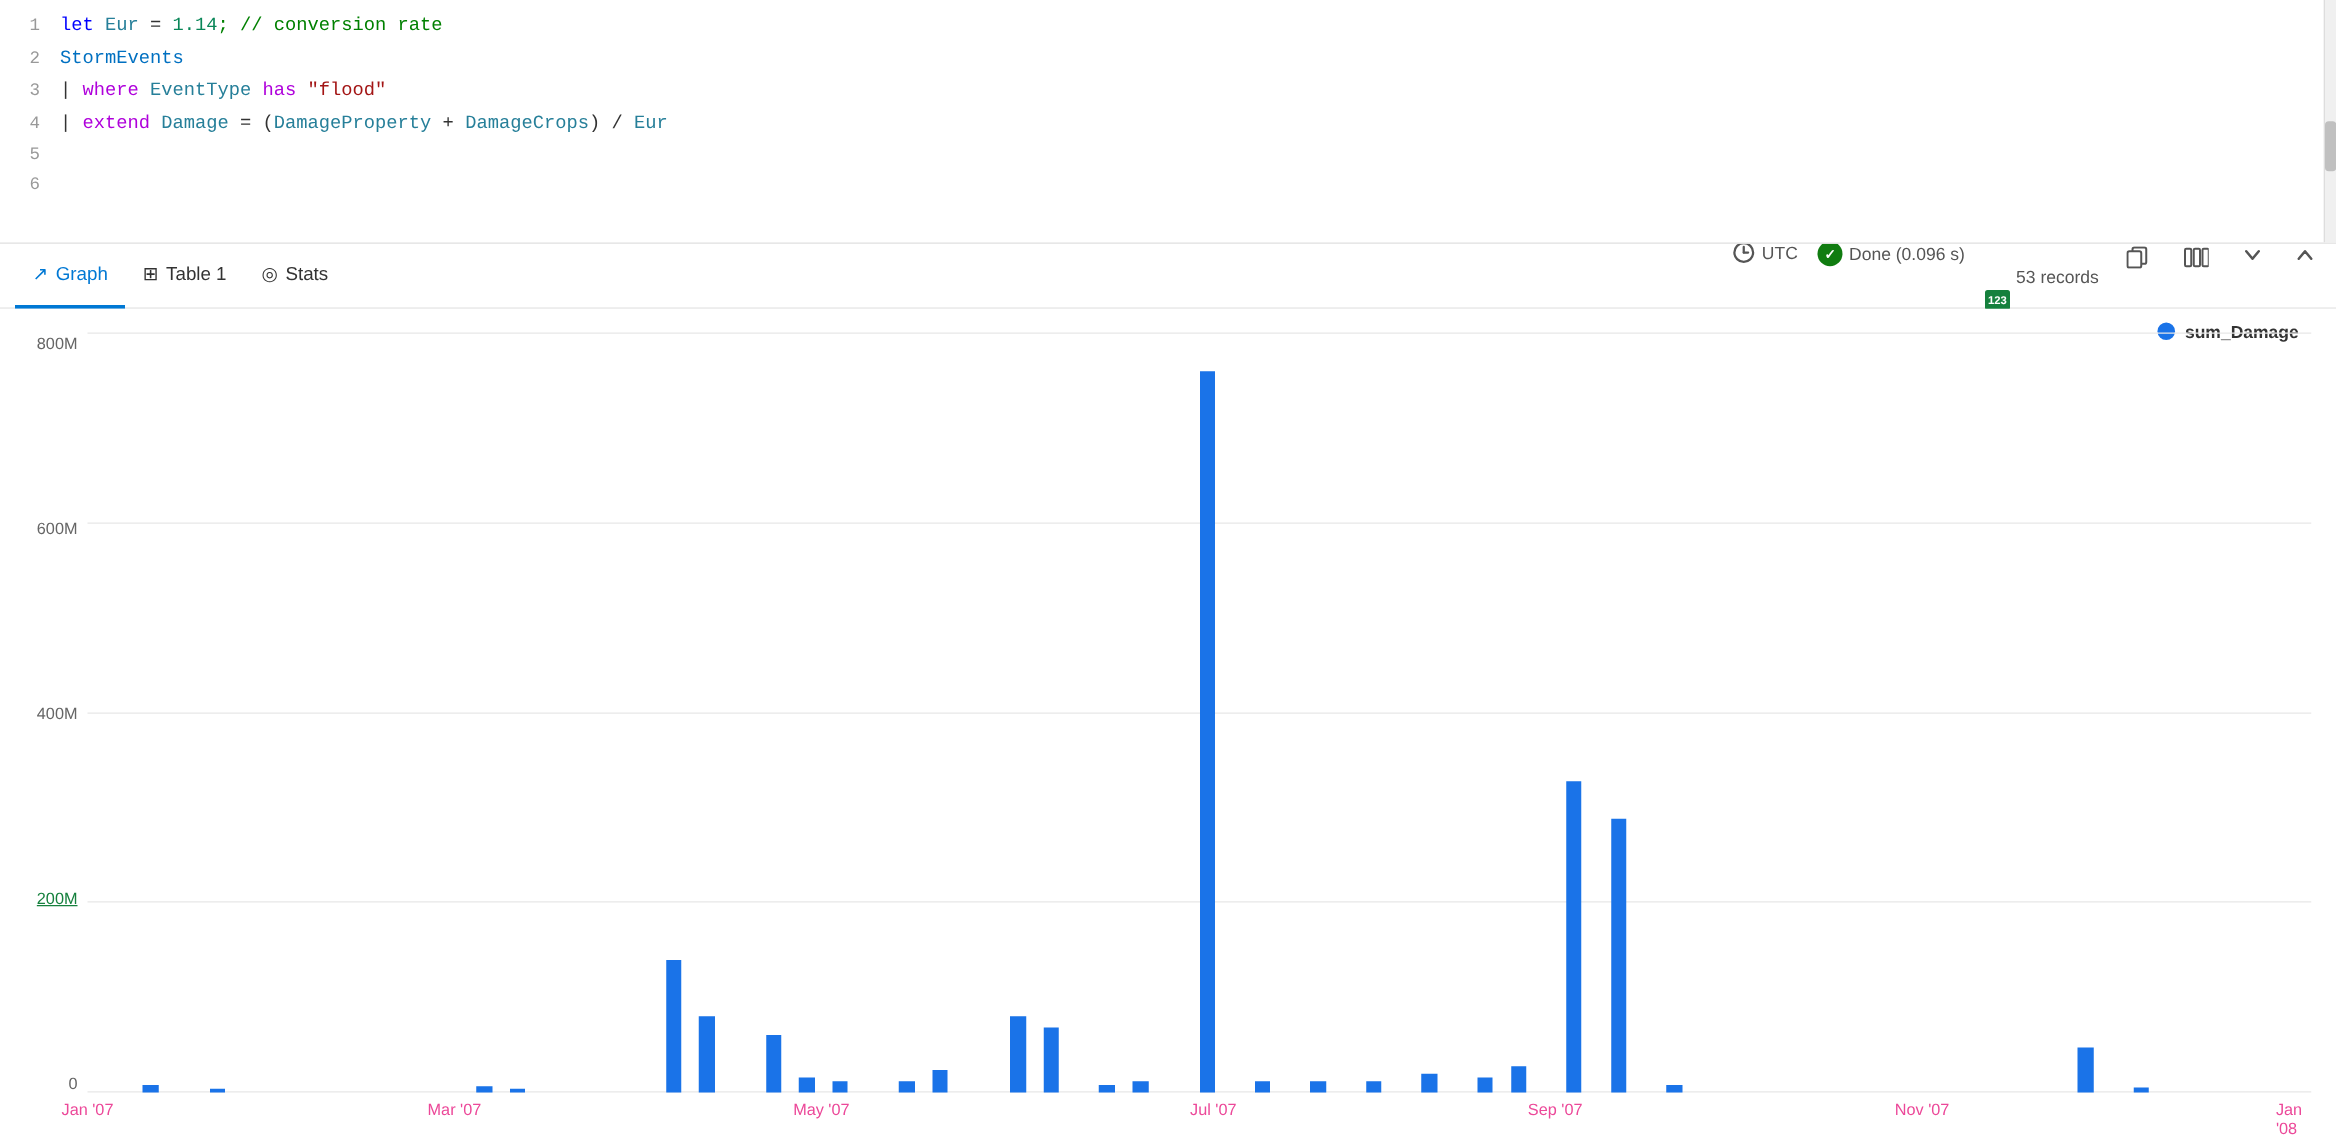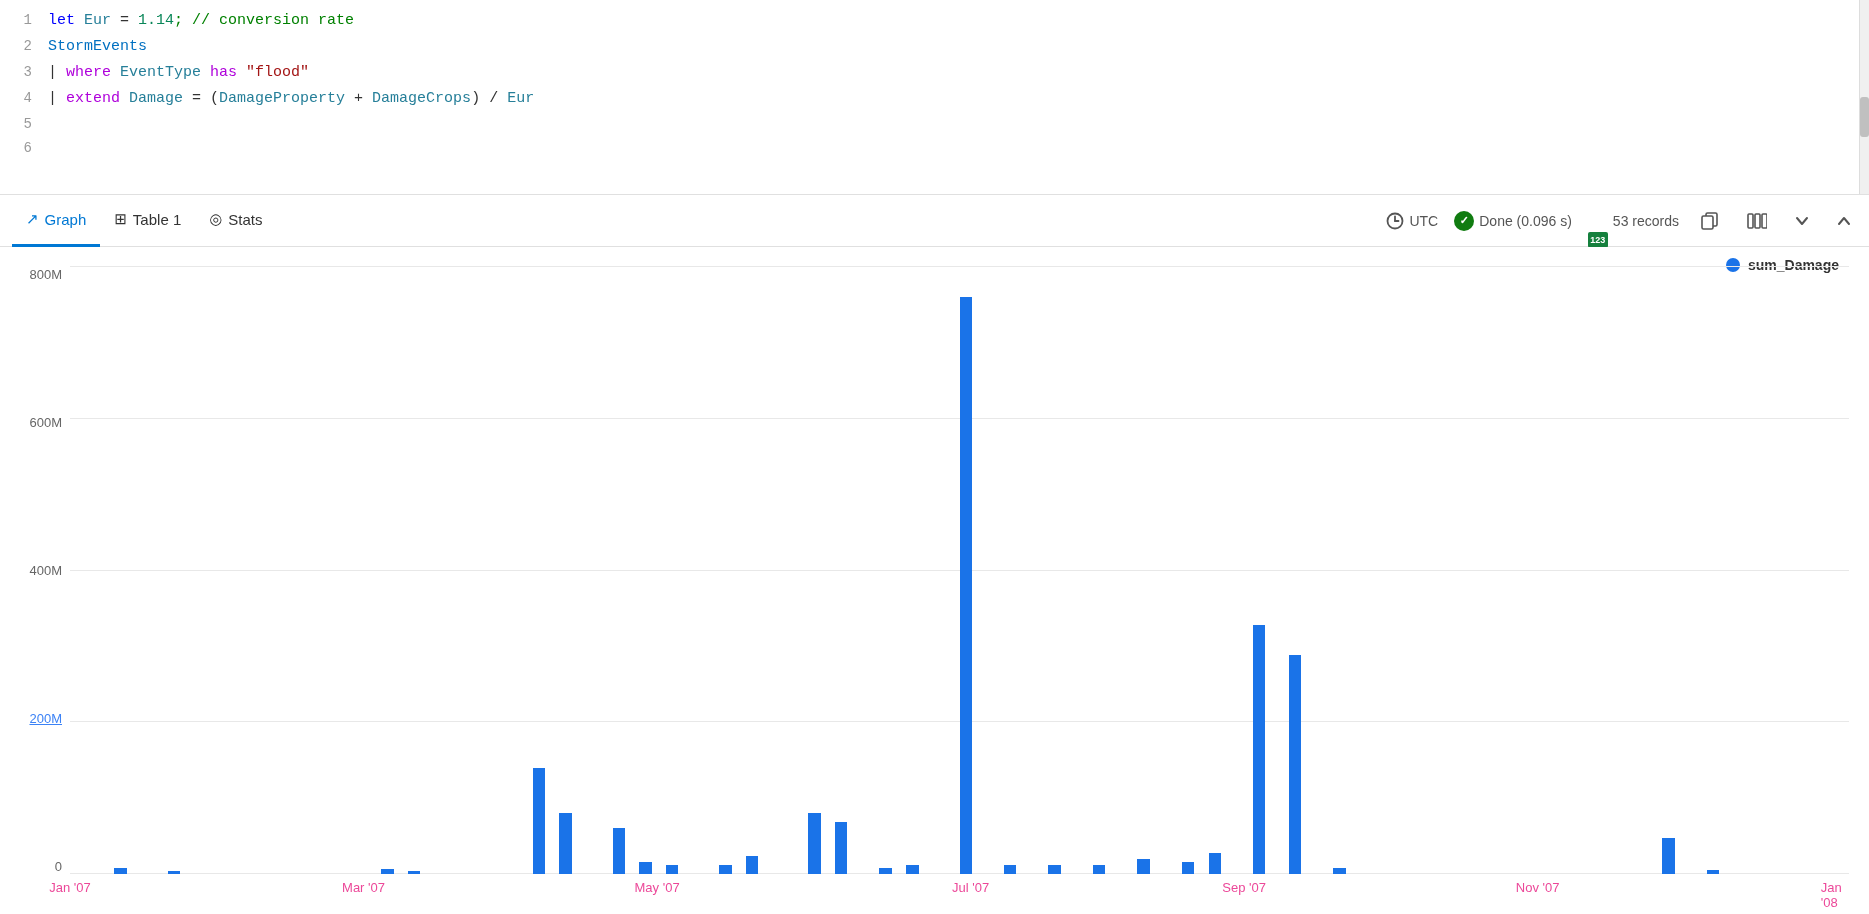--- a/index.html
+++ b/index.html
@@ -91,21 +91,21 @@
     .tab-item.active {
       color: #0078d4;
       border-bottom: 3px solid #0078d4;
     }
     .tab-icon {
       font-size: 15px;
     }
     .toolbar-right {
       margin-left: auto;
       display: flex;
-      align-items: center;
+      align-items: flex-start;
       gap: 16px;
       font-size: 14px;
       color: #555;
     }
     .utc-label {
       display: flex;
       align-items: center;
       gap: 5px;
     }
     .done-badge {
@@ -337,21 +337,21 @@
 </div>
 
 <div class="chart-area">
   <div class="legend">
     <div class="legend-dot"></div>
     <span>sum_Damage</span>
   </div>
   <div class="chart-inner">
     <div class="y-axis" id="y-axis">
         <div style="font-size: 13px; color: rgb(102, 102, 102);">0</div>
-        <div style="font-size: 13px; color: #3b82f6; text-decoration: underline;">200M</div>
+        <div style="font-size: 13px; color: #15803d; text-decoration: underline;">200M</div>
         <div style="font-size: 13px; color: rgb(102, 102, 102);">400M</div>
         <div style="font-size: 13px; color: rgb(102, 102, 102);">600M</div>
         <div style="font-size: 13px; color: rgb(102, 102, 102);">800M</div>
       </div>
     <div class="chart-canvas" id="chart-canvas">
         <div class="grid-line" style="bottom: 0%;"></div>
         <div class="grid-line" style="bottom: 25%;"></div>
         <div class="grid-line" style="bottom: 50%;"></div>
         <div class="grid-line" style="bottom: 75%;"></div>
         <div class="grid-line" style="bottom: 100%;"></div>

